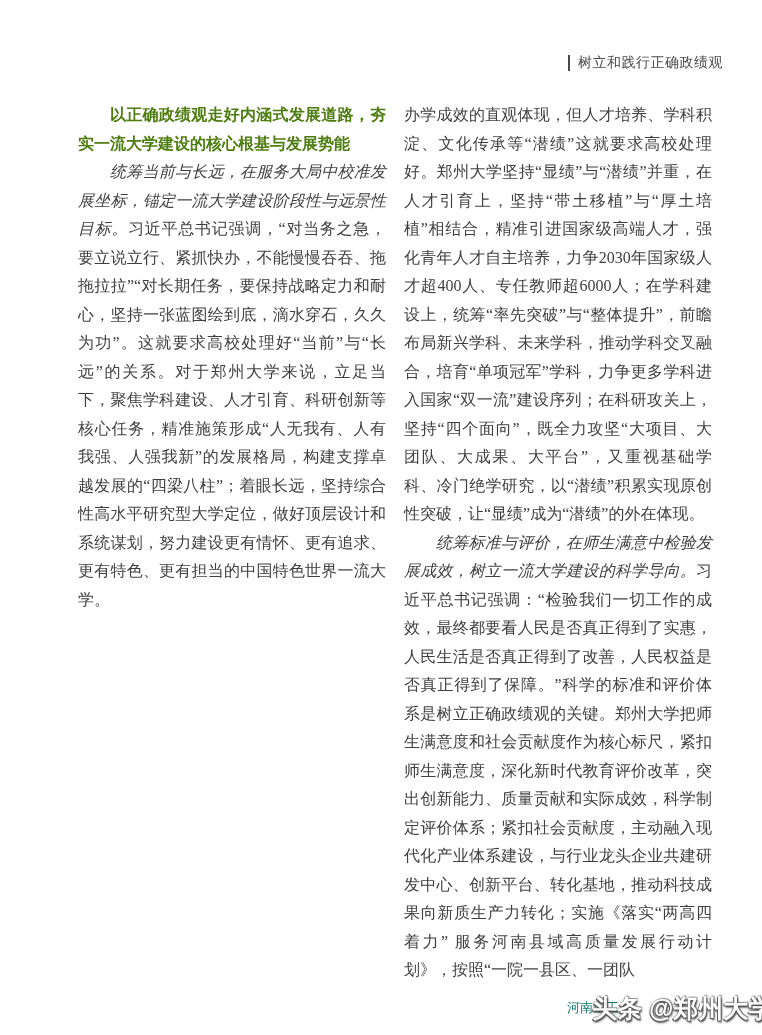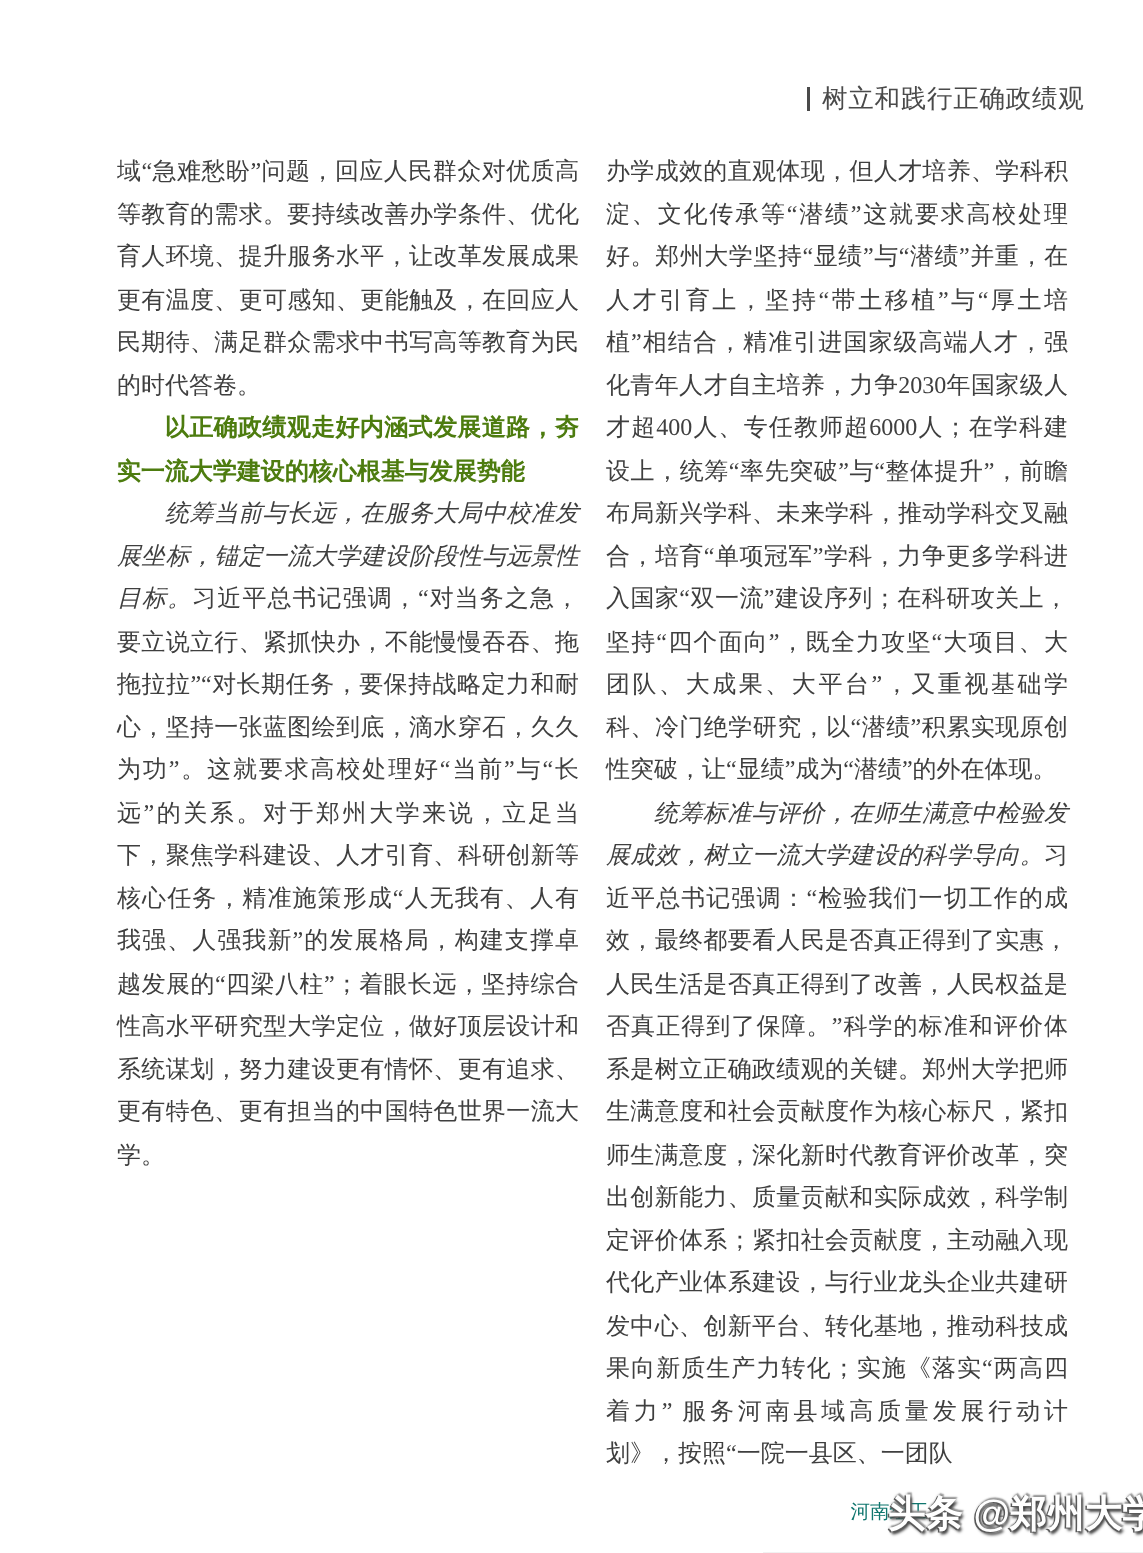--- a/index.html
+++ b/index.html
@@ -8,21 +8,21 @@
     width:762px;height:1035px;
     background:#ffffff;
     overflow:hidden;
     font-family:"Liberation Serif","DejaVu Serif",serif;
   }
   
   .running-head{
     position:absolute;top:54px;right:39px;
     display:flex;align-items:center;
     font-family:"Liberation Sans","DejaVu Sans",sans-serif;
-    font-size:17px;color:#4a4a4a;letter-spacing:0.5px;
+    font-size:14px;color:#4a4a4a;letter-spacing:0.5px;
   }
   .running-head .bar{
     display:inline-block;width:2px;height:16px;
     background:#4a4a4a;margin-right:8px;
   }
   
   .content{
     position:absolute;left:78px;top:101px;
     width:634px;
     display:flex;gap:18px;
@@ -72,21 +72,20 @@
 
 <div class="page">
 
   <div class="running-head">
     <span class="bar"></span>
     <span>树立和践行正确政绩观</span>
   </div>
 
   <div class="content">
     <div class="col">
-        <p class=""><span class="seg-normal">域“急难愁盼”问题，回应人民群众对优质高等教育的需求。要持续改善办学条件、优化育人环境、提升服务水平，让改革发展成果更有温度、更可感知、更能触及，在回应人民期待、满足群众需求中书写高等教育为民的时代答卷。</span></p>
         <p class="indent"><span class="seg-bold">以正确政绩观走好内涵式发展道路，夯实一流大学建设的核心根基与发展势能</span></p>
         <p class="indent"><span class="seg-kai">统筹当前与长远，在服务大局中校准发展坐标，锚定一流大学建设阶段性与远景性目标。</span><span class="seg-normal">习近平总书记强调，“对当务之急，要立说立行、紧抓快办，不能慢慢吞吞、拖拖拉拉”“对长期任务，要保持战略定力和耐心，坚持一张蓝图绘到底，滴水穿石，久久为功”。这就要求高校处理好“当前”与“长远”的关系。对于郑州大学来说，立足当下，聚焦学科建设、人才引育、科研创新等核心任务，精准施策形成“人无我有、人有我强、人强我新”的发展格局，构建支撑卓越发展的“四梁八柱”；着眼长远，坚持综合性高水平研究型大学定位，做好顶层设计和系统谋划，努力建设更有情怀、更有追求、更有特色、更有担当的中国特色世界一流大学。</span></p>
       </div>
     <div class="col">
         <p class=""><span class="seg-normal">办学成效的直观体现，但人才培养、学科积淀、文化传承等“潜绩”这就要求高校处理好。郑州大学坚持“显绩”与“潜绩”并重，在人才引育上，坚持“带土移植”与“厚土培植”相结合，精准引进国家级高端人才，强化青年人才自主培养，力争2030年国家级人才超400人、专任教师超6000人；在学科建设上，统筹“率先突破”与“整体提升”，前瞻布局新兴学科、未来学科，推动学科交叉融合，培育“单项冠军”学科，力争更多学科进入国家“双一流”建设序列；在科研攻关上，坚持“四个面向”，既全力攻坚“大项目、大团队、大成果、大平台”，又重视基础学科、冷门绝学研究，以“潜绩”积累实现原创性突破，让“显绩”成为“潜绩”的外在体现。</span></p>
         <p class="indent"><span class="seg-kai">统筹标准与评价，在师生满意中检验发展成效，树立一流大学建设的科学导向。</span><span class="seg-normal">习近平总书记强调：“检验我们一切工作的成效，最终都要看人民是否真正得到了实惠，人民生活是否真正得到了改善，人民权益是否真正得到了保障。”科学的标准和评价体系是树立正确政绩观的关键。郑州大学把师生满意度和社会贡献度作为核心标尺，紧扣师生满意度，深化新时代教育评价改革，突出创新能力、质量贡献和实际成效，科学制定评价体系；紧扣社会贡献度，主动融入现代化产业体系建设，与行业龙头企业共建研发中心、创新平台、转化基地，推动科技成果向新质生产力转化；实施《落实“两高四着力” 服务河南县域高质量发展行动计划》，按照“一院一县区、一团队</span></p>
       </div>
   </div>
 
   <span class="footer-source">河南组工</span>

